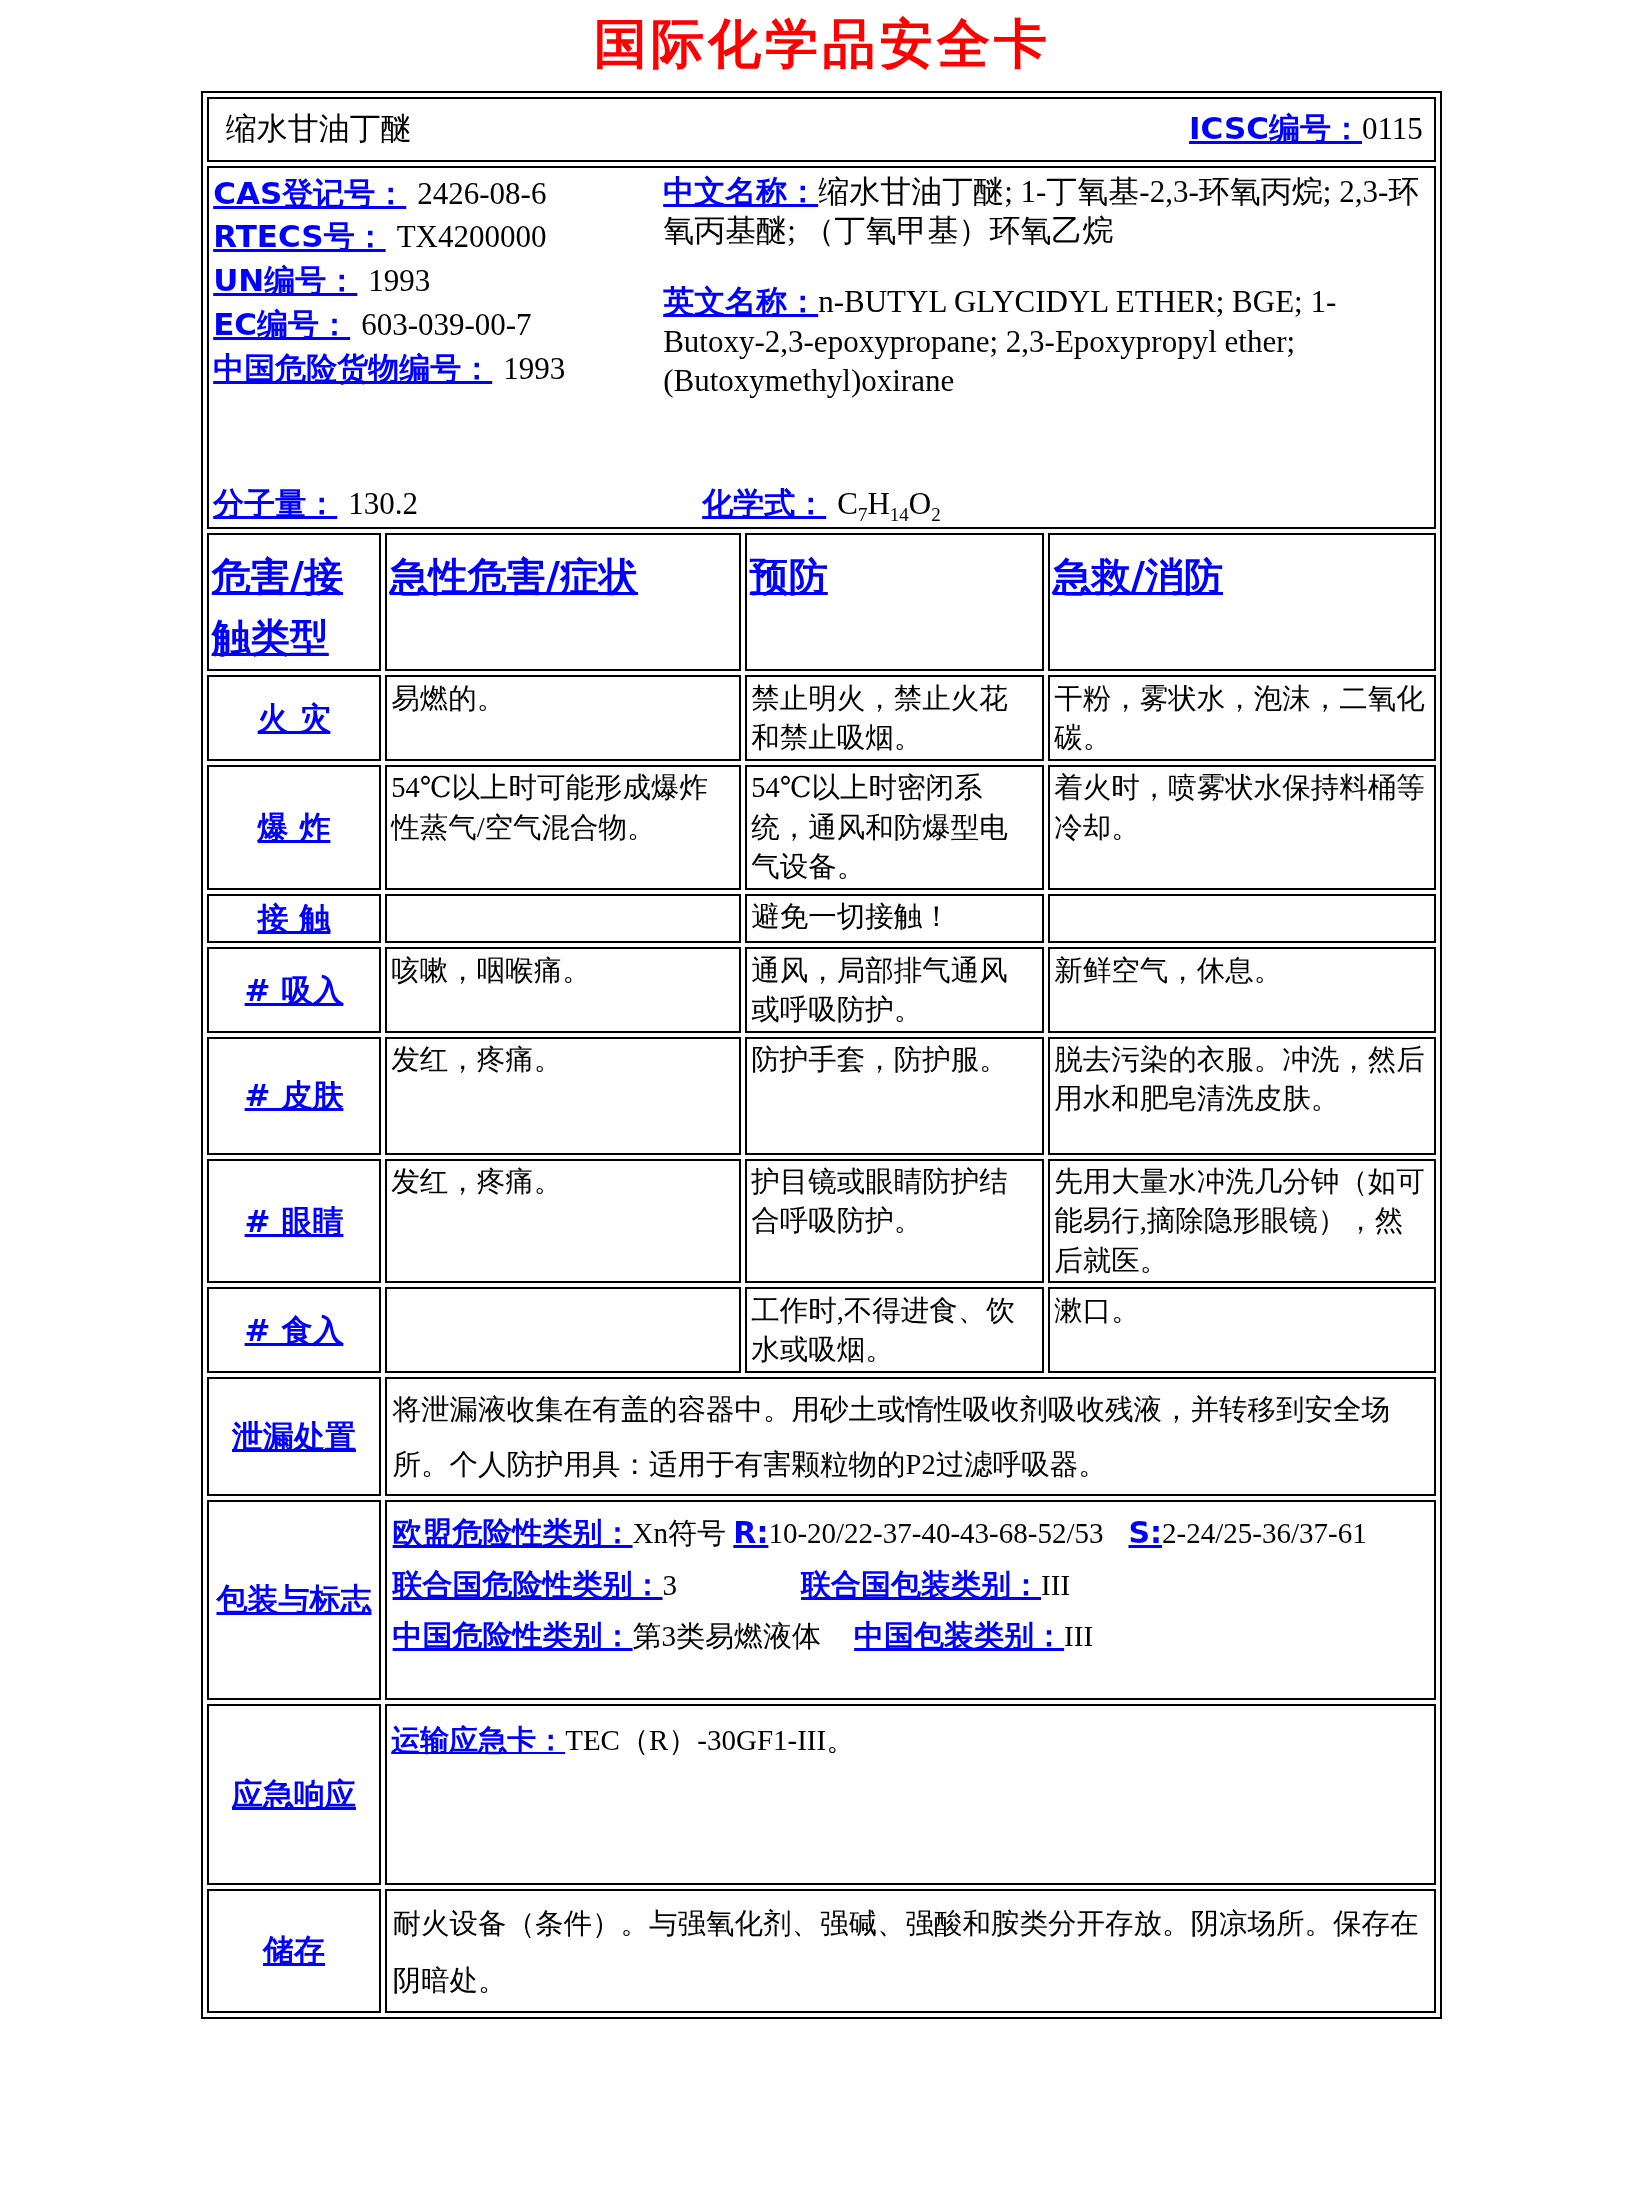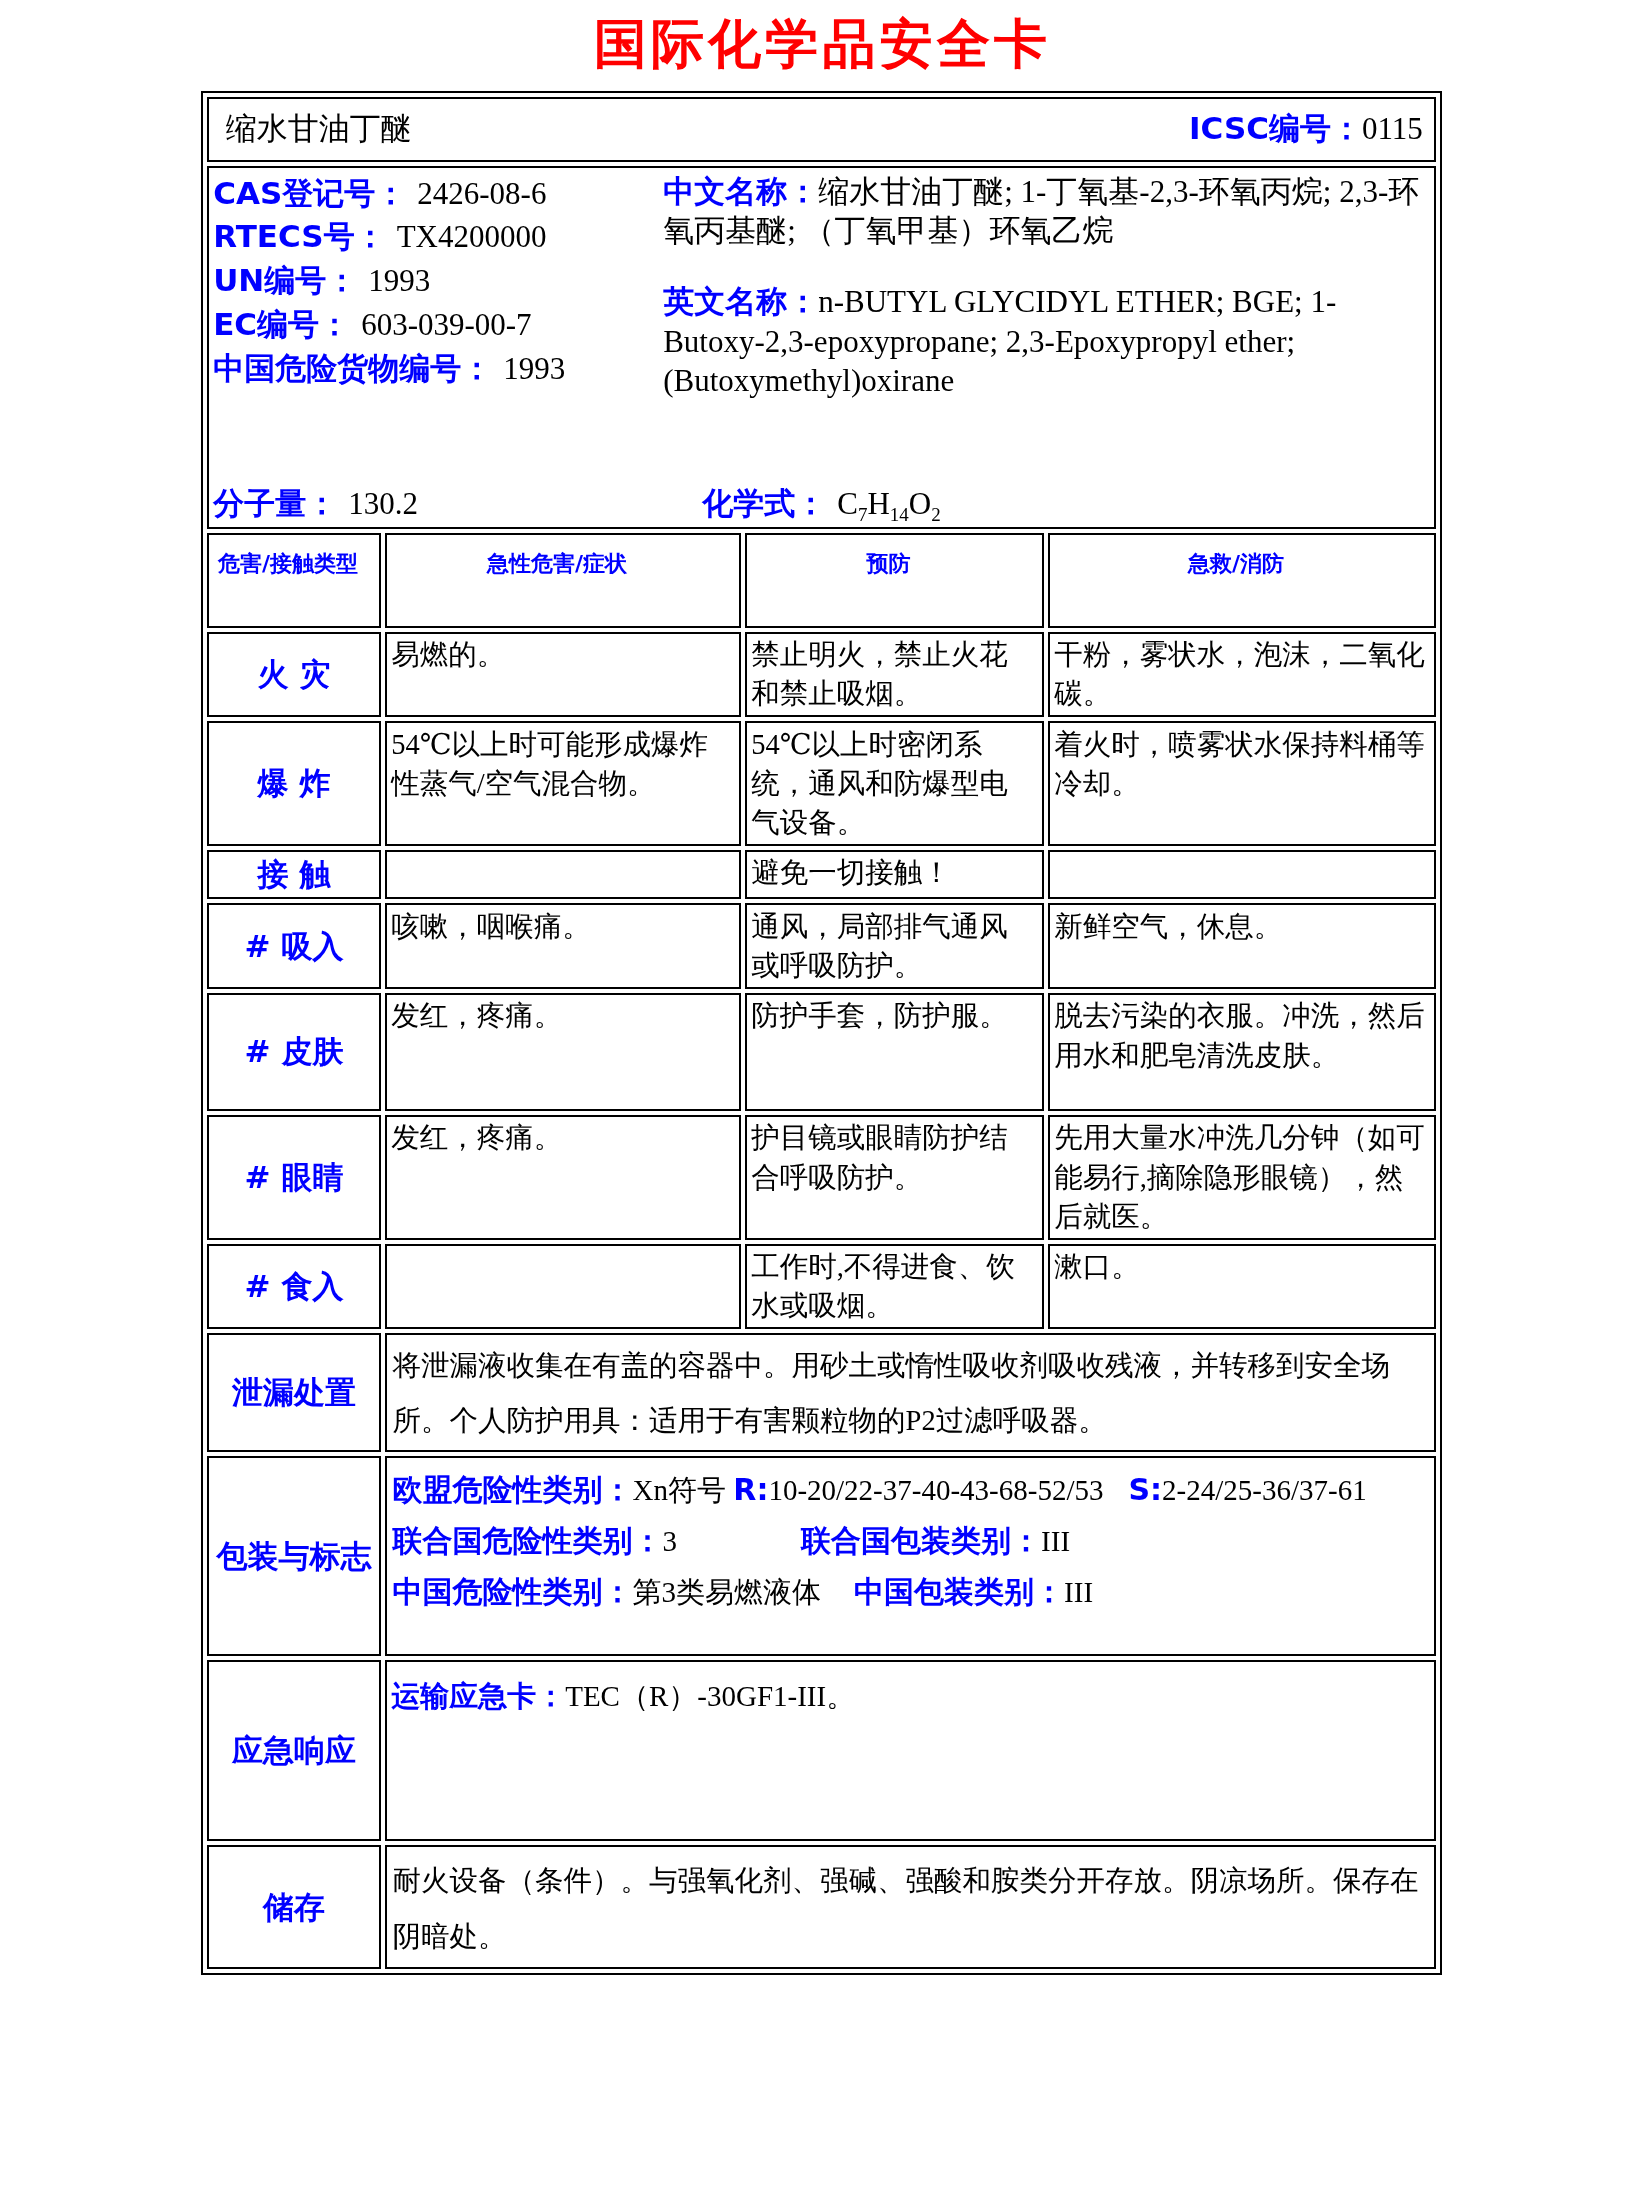--- a/index.html
+++ b/index.html
@@ -41,20 +41,21 @@
     padding: 1.4px 7px 1.4px 4.2px;
     font-size: 28.5px;
     line-height: 1.38;
     overflow: hidden;
   }
   
   .bl {
     color: #0000ff;
     font-weight: bold;
     font-family: "DejaVu Sans", "Liberation Sans", sans-serif;
+    text-decoration: underline;
   }
   
   tr.r-name  td { height: 65px;  }
   tr.r-info  td { height: 360px; }
   tr.r-head  td { height: 95px; }
   tr.r-fire  td { height: 83px; }
   tr.r-expl  td { height: 114px; }
   tr.r-cont  td { height: 47px;  }
   tr.r-inh   td { height: 78px; }
   tr.r-skin  td { height: 118px; }
@@ -84,22 +85,21 @@
   .name-block { font-size: 31px; line-height: 1.27; }
   .en-block { margin-top: 32px; }
   .info-bottom { margin-top: 81px; gap: 39px; }
   .info-bottom .val { margin-left: 11px; font-size: 31px; }
   .info-bottom .id-line { font-size: 31px; }
   .formula { font-size: 31px; }
   .formula sub { font-size: 19px; line-height: 0; }
   
   .head-cell {
     vertical-align: top;
-    text-align: center;
-    font-size: 22px;
+    font-size: 39px;
     line-height: 1.55;
     padding-top: 12.5px;
     padding-left: 2.8px;
     padding-right: 15px;
   }
   .label-cell {
     vertical-align: middle;
     text-align: center;
     font-size: 31px;
     padding: 1.4px;

